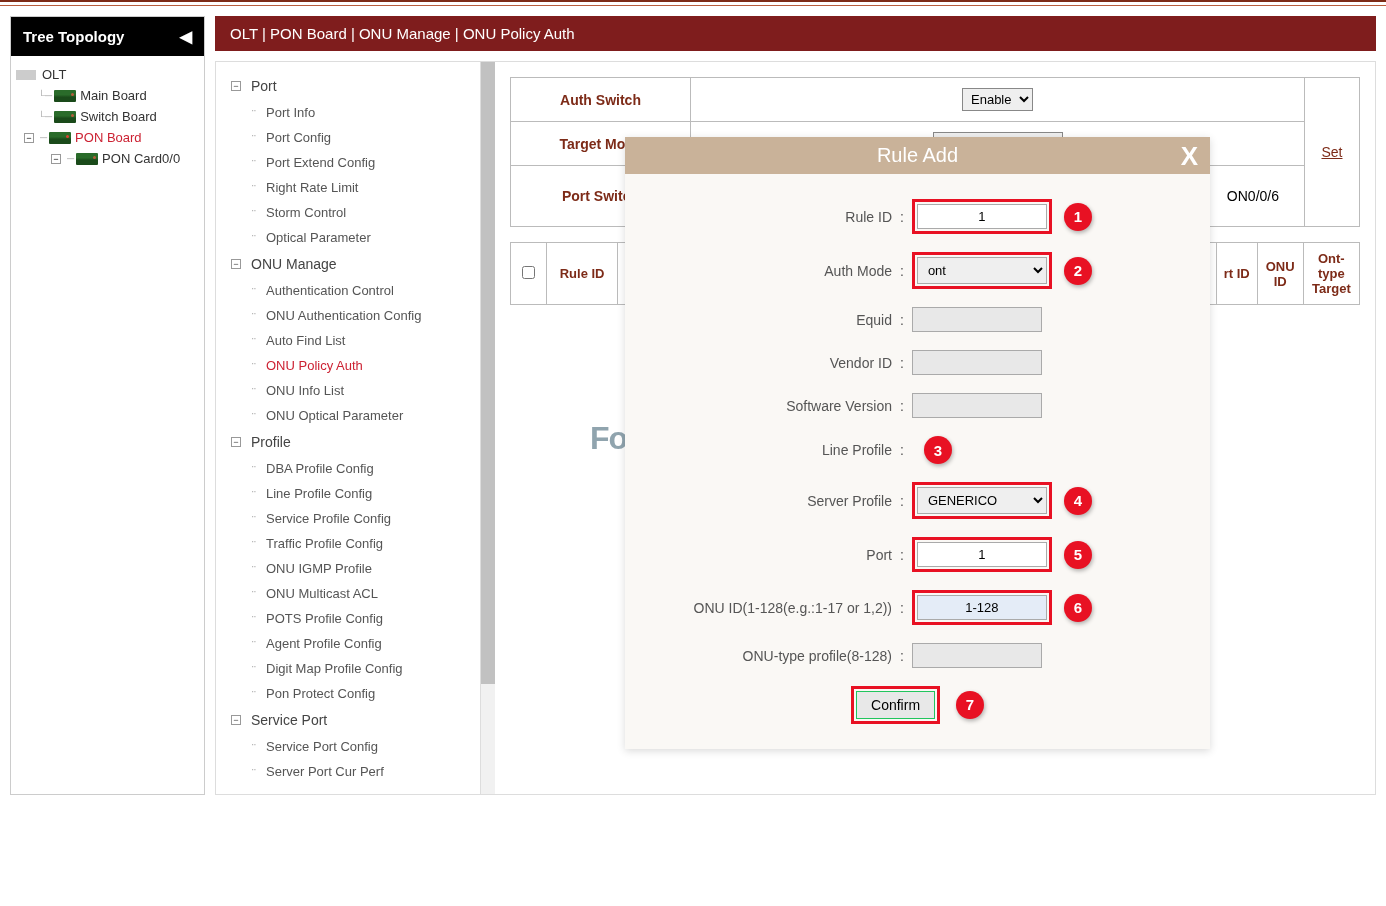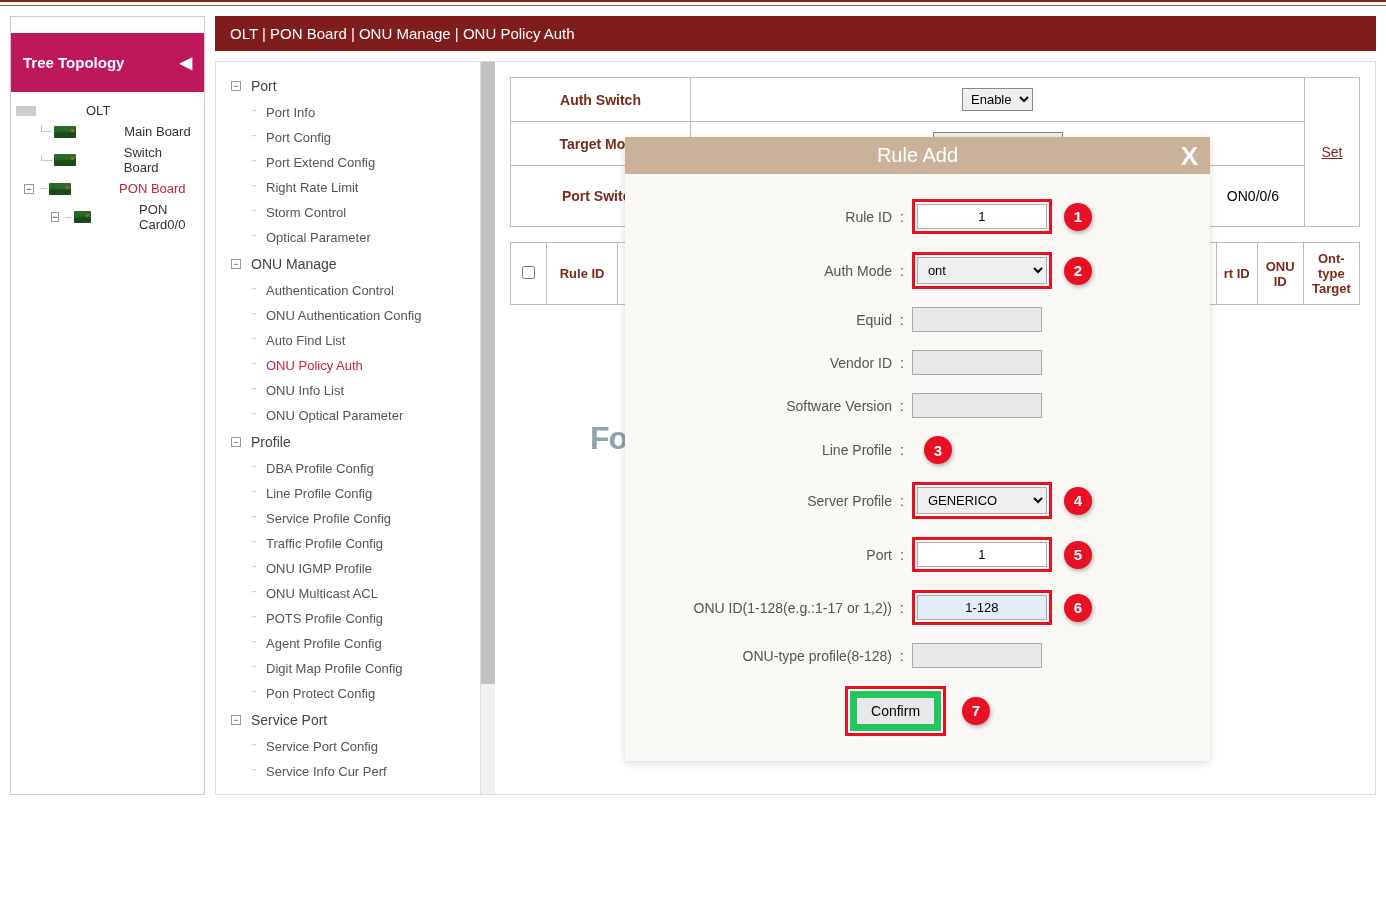--- a/index.html
+++ b/index.html
@@ -4,33 +4,33 @@
 <style>
 * { margin: 0; padding: 0; box-sizing: border-box; font-family: Arial, sans-serif; }
 body { background: #fff; font-size: 14px; }
 
 .top-border { height: 2px; background: #7d2b18; margin-bottom: 3px; }
 .top-border2 { height: 1px; background: #b85d3d; margin-bottom: 10px; }
 
 .container { display: flex; gap: 10px; padding: 0 10px; }
 
 .left-panel { width: 195px; background: #fff; border: 1px solid #ccc; }
-.left-header { background: #be185d; color: #fff; padding: 20px 12px; font-weight: bold; font-size: 15px; display: flex; justify-content: space-between; align-items: center; margin-top: 16px; }
+.left-header { background: #000000; color: #fff; padding: 10px 12px; font-weight: bold; font-size: 15px; display: flex; justify-content: space-between; align-items: center; }
 .left-header .arrow { font-size: 16px; }
 .tree { padding: 8px 5px; font-size: 13px; }
 .tree-row { display: flex; align-items: center; padding: 3px 0; cursor: pointer; }
 .tree-row.indent1 { padding-left: 20px; }
 .tree-row.indent2 { padding-left: 35px; }
 .tree-icon { width: 22px; height: 12px; margin-right: 4px; display: inline-block; }
 .device-icon { background: linear-gradient(to bottom, #2a6b2a 40%, #1a4a1a 60%); border-radius: 1px; position: relative; }
 .device-icon::after { content: ''; position: absolute; right: 2px; top: 3px; width: 3px; height: 3px; background: #b85d3d; border-radius: 50%; }
 .device-icon.red::after { background: #d43; }
 .node-icon { width: 20px; height: 10px; margin-right: 6px; background: #ccc; display: inline-block; }
 .minus-box { width: 10px; height: 10px; border: 1px solid #999; display: inline-flex; align-items: center; justify-content: center; font-size: 9px; margin-right: 4px; background: #fff; }
-.tree-text { color: #333; margin-left: 44px; }
+.tree-text { color: #333; }
 .tree-text.active { color: #c23; }
 .tree-connector { color: #aaa; font-size: 10px; padding: 0 2px; }
 
 .main-area { flex: 1; }
 .breadcrumb { background: #7f1d1d; color: #fff; padding: 9px 15px; font-size: 15px; }
 
 .main-content { display: flex; background: #fff; margin-top: 10px; border: 1px solid #ddd; position: relative; }
 
 .middle-nav { width: 265px; border-right: 1px solid #ddd; padding: 10px 0; font-size: 14px; }
 .nav-group { padding: 6px 15px; color: #444; display: flex; align-items: center; gap: 6px; }
@@ -59,21 +59,21 @@
 .modal-close { position: absolute; right: 12px; top: 4px; font-size: 26px; font-weight: bold; cursor: pointer; color: #fff; }
 .modal-body { padding: 25px 30px; }
 .form-row { display: flex; align-items: center; margin-bottom: 18px; position: relative; }
 .form-label { width: 245px; text-align: right; padding-right: 8px; color: #555; font-size: 14px; }
 .form-colon { margin-right: 8px; color: #555; }
 .form-input { width: 130px; padding: 4px 6px; border: 1px solid #aaa; font-size: 13px; text-align: center; background: #fff; }
 .form-input.select { text-align: left; background: #efefef; }
 .form-input:disabled { background: #e8e8e8; }
 .highlight-box { border: 3px solid #e81123; padding: 2px; display: inline-block; }
 .callout { width: 28px; height: 28px; background: #e81123; color: #fff; border-radius: 50%; display: inline-flex; align-items: center; justify-content: center; font-weight: bold; font-size: 15px; margin-left: 12px; box-shadow: 1px 2px 4px rgba(0,0,0,0.3); }
-.confirm-btn { padding: 5px 14px; border: 7px solid #22c55e; background: #e8e8e8; cursor: pointer; font-size: 14px; }
+.confirm-btn { padding: 5px 14px; border: 1px solid #22c55e; background: #e8e8e8; cursor: pointer; font-size: 14px; }
 .confirm-row { text-align: center; margin-top: 5px; }
 
 .watermark { position: absolute; top: 358px; left: 95px; font-size: 32px; font-weight: bold; color: #b0bec5; z-index: 5; pointer-events: none; letter-spacing: -1px; }
 .watermark .f { color: #90a4ae; }
 .watermark .isp { color: #90a4ae; }
 .watermark .i { position: relative; }
 .wifi-dot { position: absolute; top: -6px; left: 50%; transform: translateX(-50%); width: 5px; height: 5px; background: #64b5f6; border-radius: 50%; }
 .wifi-arc { position: absolute; top: -14px; left: 50%; transform: translateX(-50%); width: 16px; height: 8px; border: 2px solid #64b5f6; border-bottom: none; border-radius: 16px 16px 0 0; }
 </style>
 </head>
@@ -160,21 +160,21 @@
         <div class="nav-item">POTS Profile Config</div>
         <div class="nav-item">Agent Profile Config</div>
         <div class="nav-item">Digit Map Profile Config</div>
         <div class="nav-item">Pon Protect Config</div>
 
         <div class="nav-group">
           <span class="minus-box">−</span>
           <span>Service Port</span>
         </div>
         <div class="nav-item">Service Port Config</div>
-        <div class="nav-item">Service Info Cur Perf</div>
+        <div class="nav-item">Server Port Cur Perf</div>
       </div>
 
       <div class="scrollbar-track">
         <div class="scrollbar-thumb" style="top:0; height:85%;"></div>
       </div>
 
       <div class="right-content">
 
         <table class="config-table">
           <tbody>

